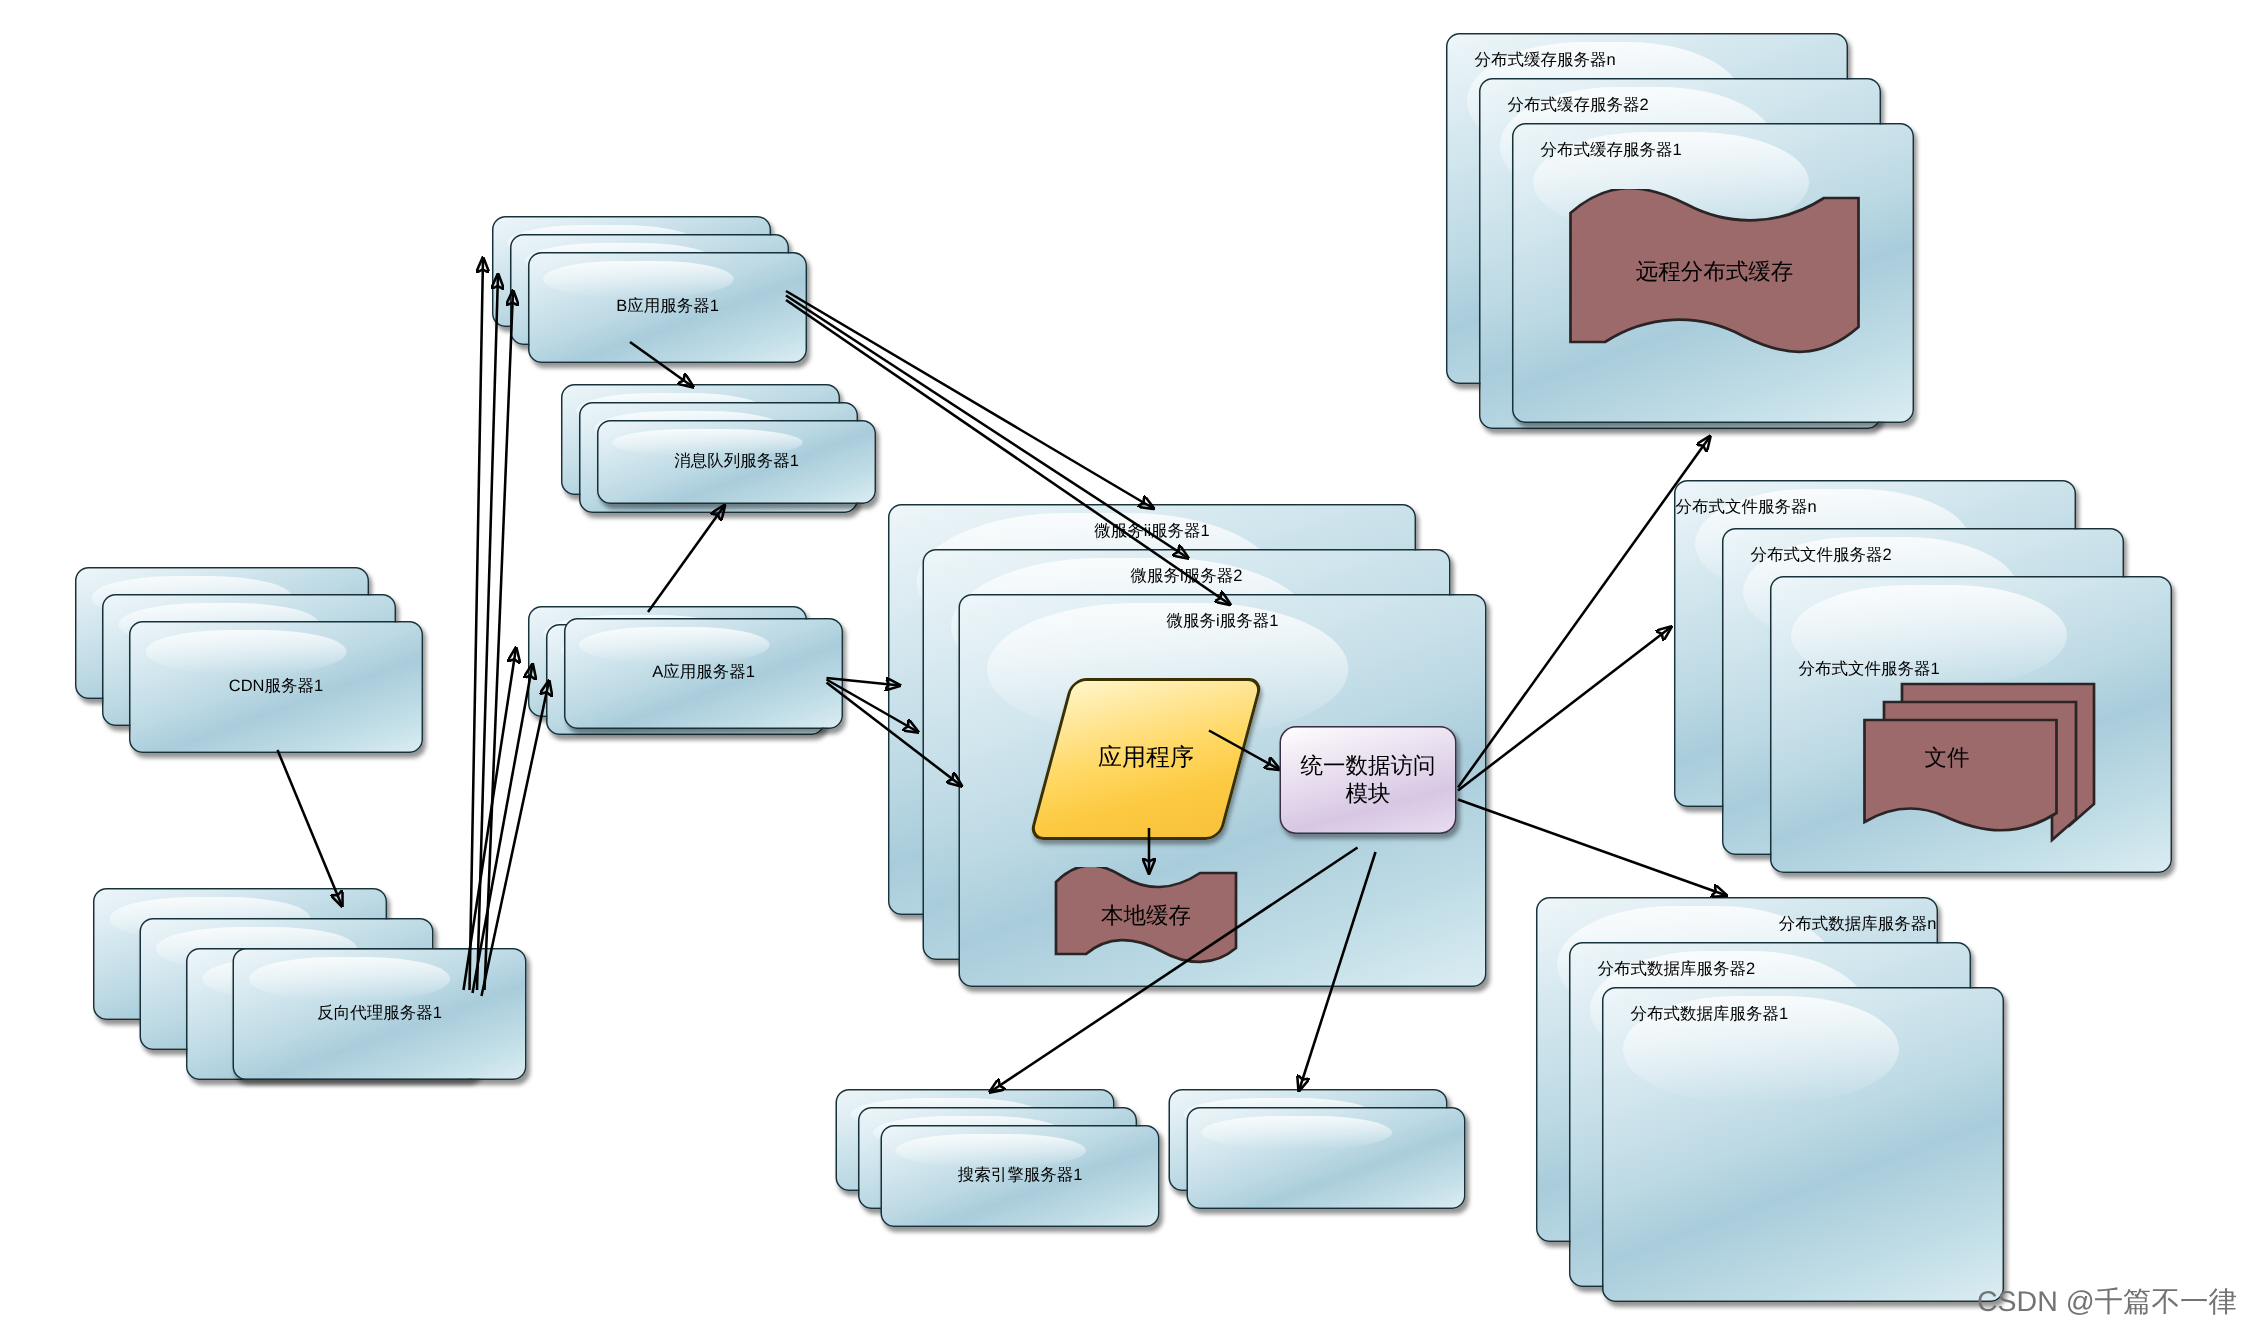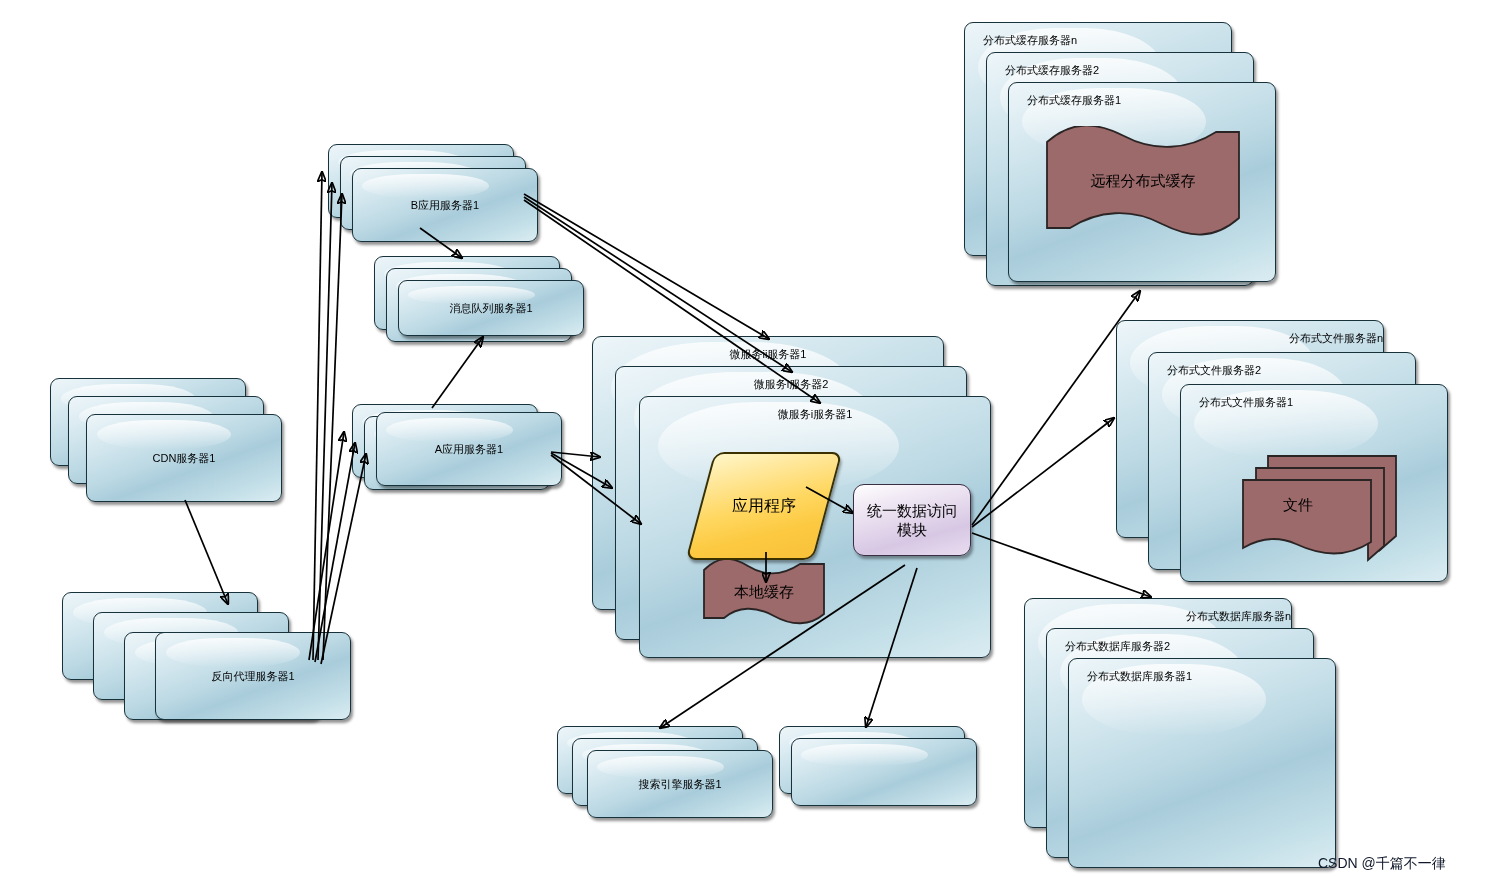--- a/index.html
+++ b/index.html
@@ -164,22 +164,22 @@
     left: 0; top: 0;
     width: 1498px;
     height: 888px;
     z-index: 5;
     pointer-events: none;
   }
   #arrows line, #arrows path { stroke: #000; stroke-width: 1.7px; fill: none; }
   
   .watermark {
     position: absolute;
-    color: #0f172a;
-    font-size: 14px;
+    color: #737373;
+    font-size: 19px;
     white-space: nowrap;
     z-index: 9;
   }
 </style>
 </head>
 <body>
 
 <div id="canvas">
 
   <svg id="arrows" viewBox="0 0 1498 888">
@@ -271,21 +271,21 @@
     <span>应用程序</span>
   </div>
 
   <div class="dao-box" style="left:853px;top:484px;width:118px;height:72px;">
     <span>
       <span>统一数据访问</span><br>
       <span>模块</span>
     </span>
   </div>
 
-  <div class="wave-shape" style="left:702px;top:560px;width:124px;height:66px;">
+  <div class="wave-shape" style="left:702px;top:578px;width:124px;height:66px;">
     <svg width="124" height="66" viewBox="0 0 124 66">
       <path d="M2,10 C16,-4 30,-4 46,6 C62,16 80,16 98,4 L122,4 L122,54 C108,66 90,66 72,56 C54,46 36,46 22,58 L2,58 Z" fill="#9c6a6a" stroke="#2b2424" stroke-width="1.8"></path>
     </svg>
     <div class="wv-label">本地缓存</div>
   </div>
 
   <div class="stack-back" style="left:557px;top:726px;width:186px;height:68px;"></div>
   <div class="stack-back" style="left:572px;top:738px;width:186px;height:68px;"></div>
   <div class="card" style="left:587px;top:750px;width:186px;height:68px;">
     <div class="card-label lbl-mid">搜索引擎服务器1</div>
@@ -304,27 +304,27 @@
     <div class="card-label lbl-top" style="text-align:left;padding-left:18px;">分布式缓存服务器1</div>
   </div>
   <div class="wave-shape" style="left:1044px;top:126px;width:198px;height:112px;">
     <svg width="198" height="112" viewBox="0 0 198 112">
       <path d="M3,16 C28,-6 52,-4 80,10 C110,26 144,24 172,6 L195,6 L195,92 C170,114 146,112 118,98 C88,82 54,84 26,102 L3,102 Z" fill="#9c6a6a" stroke="#2b2424" stroke-width="1.8"></path>
     </svg>
     <div class="wv-label">远程分布式缓存</div>
   </div>
 
   <div class="card" style="left:1116px;top:320px;width:268px;height:218px;">
-    <div class="card-label lbl-top" style="text-align:right;padding-left:18px;">分布式文件服务器n</div>
+    <div class="card-label lbl-top" style="text-align:left;">分布式文件服务器n</div>
   </div>
   <div class="card" style="left:1148px;top:352px;width:268px;height:218px;">
     <div class="card-label lbl-top" style="text-align:left;padding-left:18px;">分布式文件服务器2</div>
   </div>
   <div class="card" style="left:1180px;top:384px;width:268px;height:198px;">
-    <div class="card-label lbl-top" style="text-align:left;padding-left:18px;">分布式文件服务器1</div>
+    <div class="card-label lbl-top" style="text-align:left;padding-left:18px;margin-top:44px;">分布式文件服务器1</div>
   </div>
   <div class="files-shape" style="left:1240px;top:450px;width:158px;height:112px;">
     <svg width="158" height="112" viewBox="0 0 158 112">
       <path d="M28,6 L156,6 L156,86 L140,100 L140,20 L28,20 Z" fill="#9c6a6a" stroke="#2b2424" stroke-width="1.8"></path>
       <path d="M16,18 L144,18 L144,96 L128,110 L128,32 L16,32 Z" fill="#9c6a6a" stroke="#2b2424" stroke-width="1.8"></path>
       <path d="M3,30 L131,30 L131,92 C106,108 82,106 56,94 C38,86 20,88 3,98 Z" fill="#9c6a6a" stroke="#2b2424" stroke-width="1.8"></path>
     </svg>
     <div class="fl-label" style="left:-14px;right:28px;top:50%;">文件</div>
   </div>
 

